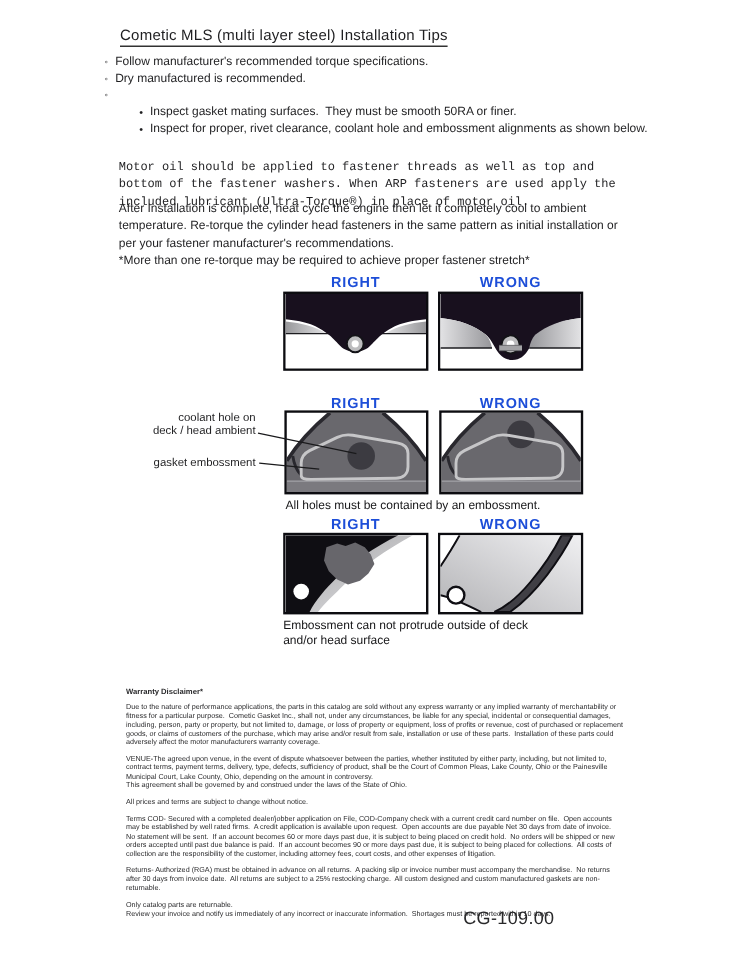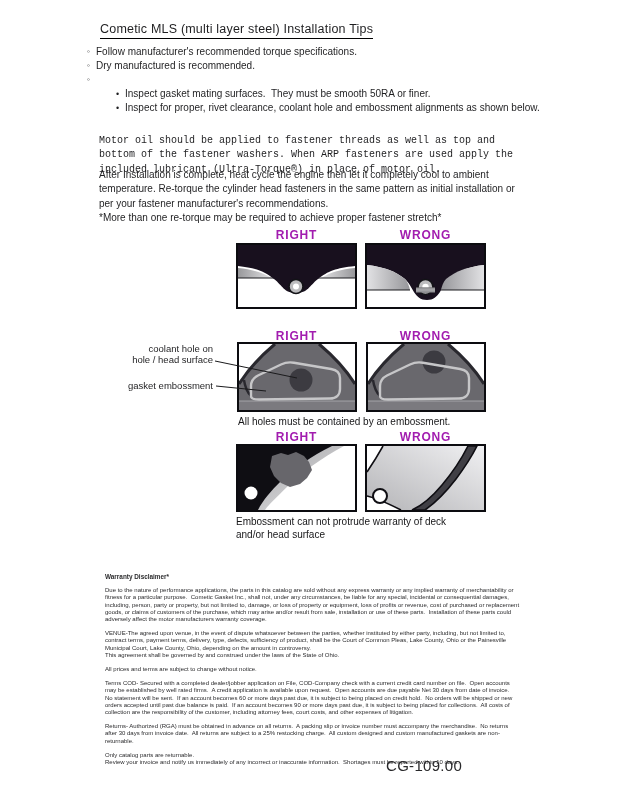--- a/index.html
+++ b/index.html
@@ -19,21 +19,21 @@
   .sub{margin-left:29px;}
 
   
   .diesel-head{position:absolute;left:99px;top:117px;font-size:12px;font-weight:bold;}
   .diesel-p1{position:absolute;left:99px;top:134px;width:428px;font-size:10px;line-height:14.4px;font-family:Liberation Mono, monospace;}
   .diesel-p2{position:absolute;left:99px;top:168px;width:428px;font-size:10px;line-height:14.4px;}
   .diesel-note{position:absolute;left:99px;top:212px;width:428px;font-size:10px;}
 
   
   .dg-label{position:absolute;width:121px;text-align:center;font-size:12px;font-weight:600;
-            letter-spacing:.8px;color:#a21caf;}
+            letter-spacing:.8px;color:#1d4ed8;}
   .dg-box{position:absolute;width:121px;border:2px solid #0c0c10;background:#fff;box-sizing:border-box;}
   .dg-box svg{display:block;width:100%;height:100%;}
   .dg-caption{position:absolute;left:236px;font-size:10px;color:#161618;line-height:12.5px;}
 
   .callout{position:absolute;left:96px;width:117px;text-align:right;font-size:9.5px;
            line-height:10.8px;color:#1f1f21;}
 
   .leader-overlay{position:absolute;left:0;top:0;width:618px;height:800px;pointer-events:none;}
 
   
@@ -126,21 +126,21 @@
       <path d="M49,42.8 H68 M49,47.2 H68" stroke="#6e6e71" stroke-width="0.8"></path>
     </svg>
   </div>
 
 
   <div class="dg-label" style="left:236px;top:329px">RIGHT</div>
   <div class="dg-label" style="left:365px;top:329px">WRONG</div>
 
   <div class="callout" style="top:344px">
     <div>coolant hole on</div>
-    <div>hole / head surface</div>
+    <div>deck / head ambient</div>
   </div>
   <div class="callout" style="top:381px">gasket embossment</div>
 
   <div class="dg-box" style="left:237px;top:342px;height:70px;width:120px">
     <svg viewBox="0 0 116 66" preserveAspectRatio="none">
       <rect width="116" height="66" fill="#69686d"></rect>
       <rect y="57" width="116" height="9" fill="#7b7a7f"></rect>
       <path d="M0,57 H116" stroke="#a5a4a9" stroke-width="1"></path>
       <path d="M0,0 H36 C24,10 10,24 0,40 Z" fill="#ffffff"></path>
       <path d="M36,0 C24,10 10,24 0,40" stroke="#29282e" stroke-width="3" fill="none"></path>
@@ -200,21 +200,21 @@
       <path d="M0,0 H16 C11,9 6,17 0,26 Z" fill="#ffffff"></path>
       <path d="M16,0 C11,9 6,17 0,26" stroke="#0f0e13" stroke-width="1.6" fill="none"></path>
       <path d="M0,50 C10,52 22,58 34,64 H0 Z" fill="#ffffff"></path>
       <path d="M0,50 C10,52 22,58 34,64" stroke="#0f0e13" stroke-width="1.6" fill="none"></path>
       <path d="M101,0 C95,12 86,26 75,39 C65,51 54,60 45,64 L58,64 C68,57 79,46 89,33 C98,21 105,10 110,0 Z" fill="#403f45" stroke="#0f0e13" stroke-width="1.6"></path>
       <circle cx="13" cy="50" r="7" fill="#ffffff" stroke="#0f0e13" stroke-width="2"></circle>
     </svg>
   </div>
 
   <div class="dg-caption" style="top:516px">
-    <div>Embossment can not protrude warranty of deck</div>
+    <div>Embossment can not protrude outside of deck</div>
     <div>and/or head surface</div>
   </div>
 
   <svg class="leader-overlay">
     <line x1="215" y1="361" x2="297" y2="378" stroke="#1a1a1c" stroke-width="1"></line>
     <line x1="216" y1="386" x2="266" y2="391" stroke="#1a1a1c" stroke-width="1"></line>
   </svg>
 
   <div class="disclaimer">
     <p class="head">Warranty Disclaimer*</p>

